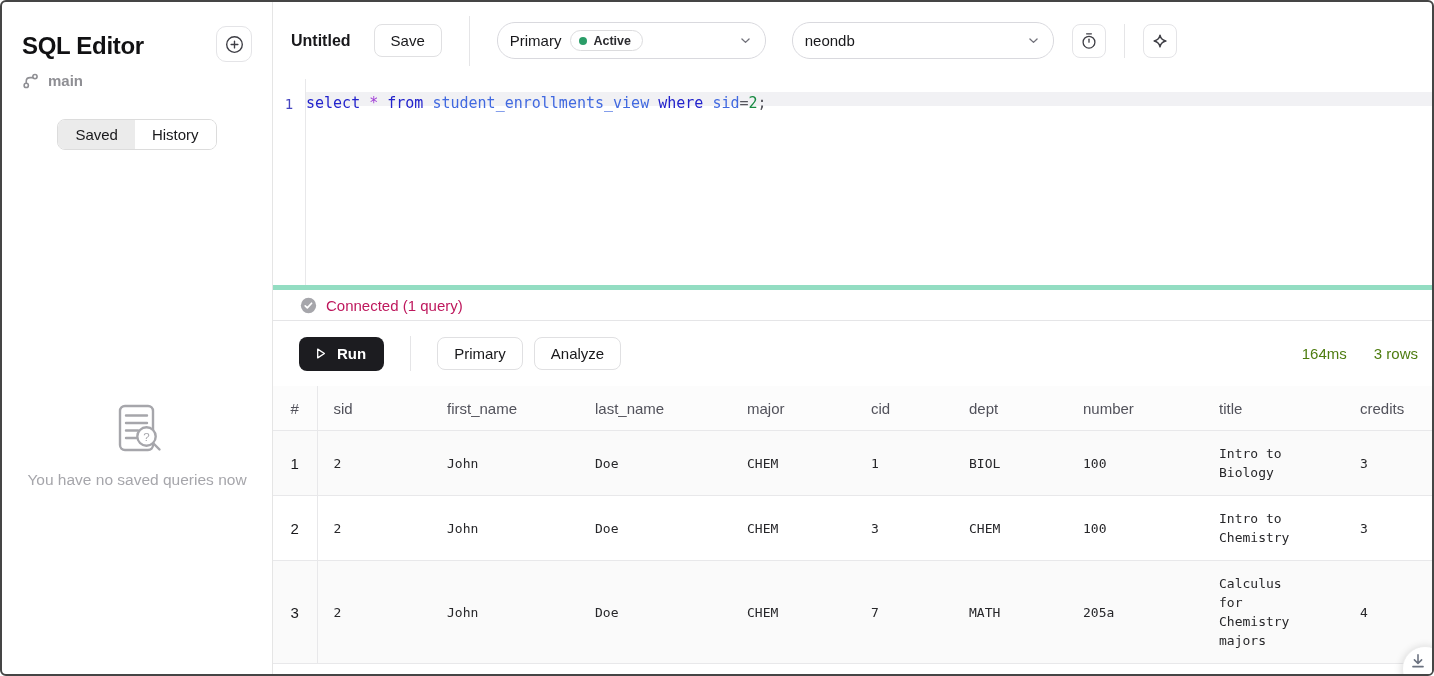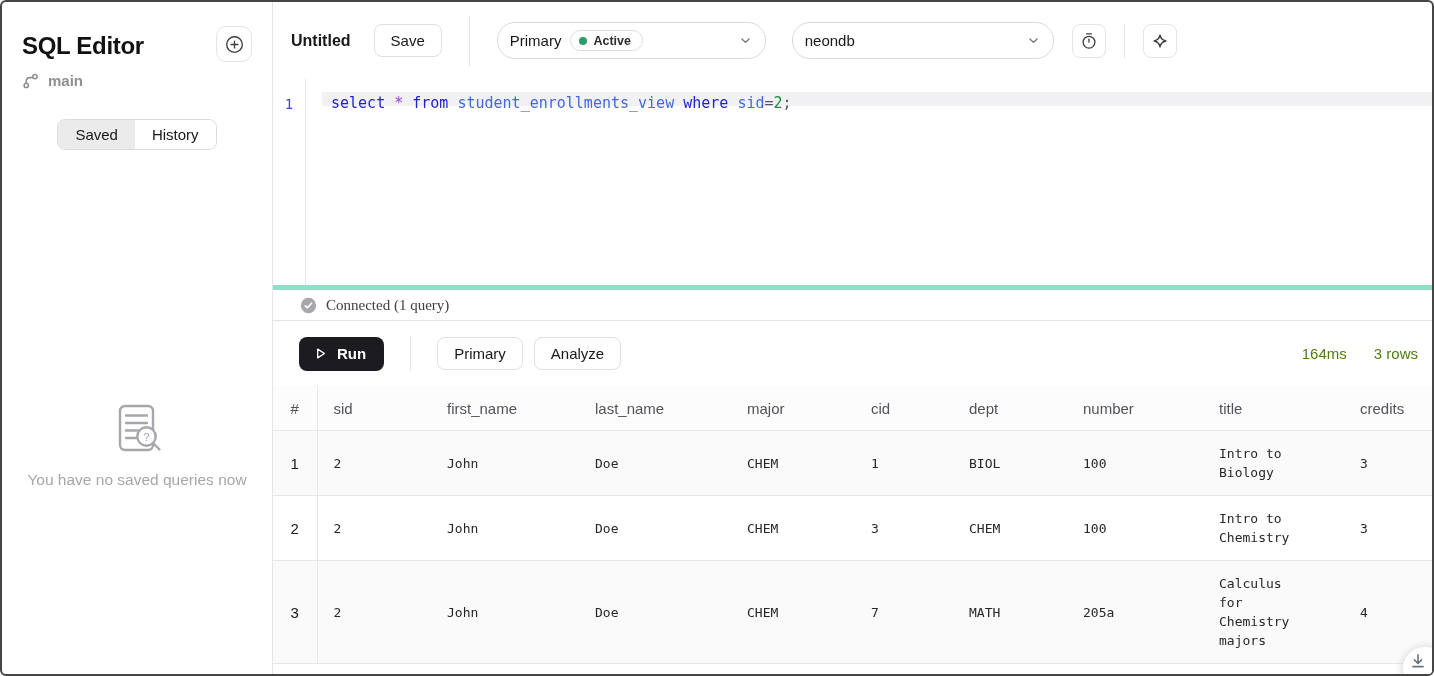--- a/index.html
+++ b/index.html
@@ -40,32 +40,32 @@
   .badge { display:inline-flex; align-items:center; gap:6px; border:1px solid #dcdcde; border-radius:999px; padding:2.5px 11px 2.5px 8px; margin-left:9px; }
   .badge-dot { width:8px; height:8px; border-radius:50%; background:var(--active-dot,#2a9d68); }
   .badge-text { font-size:12.5px; font-weight:700; color:#2d2d31; }
   .icon-btn { width:34px; height:34px; border:1px solid #e4e4e7; border-radius:8px; background:#fff; display:flex; align-items:center; justify-content:center; cursor:pointer; margin-left:10px; }
 
   
   .editor { height:206px; display:flex; font-family:"DejaVu Sans Mono", monospace; }
   .gutter { width:33px; border-right:1px solid #e8e8ea; display:flex; flex-direction:column; align-items:center; padding-top:1px; }
   .line-num { font-size:14px; color:var(--line-number,#4545c0); line-height:22px; padding-top:13px; }
   .code-col { flex:1; padding-top:13px; }
-  .code-line { height:14px; line-height:22px; background:#f1f1f4; padding-left:9px; font-size:15px; white-space:pre;margin-left:16px; }
+  .code-line { height:14px; line-height:22px; background:#f1f1f4; font-size:15px; white-space:pre; }
   .tok.kw { color:var(--keyword,#2222cc); }
   .tok.id { color:var(--identifier,#4169e0); }
   .tok.star { color:var(--star,#a13dd6); }
   .tok.num { color:var(--number,#188a42); }
   .tok.pl { color:var(--punct,#55555c); }
 
   .resize-handle { height:5px; background:var(--accent-teal,#93ddc2); cursor:row-resize; }
 
   
   .status-row { height:31px; display:flex; align-items:center; gap:9px; padding:0 0 0 27px; border-bottom:1px solid #e5e5e7; }
-  .status-text { font-size:15px; color:#404040;font-family:Liberation Serif, serif; }
+  .status-text { font-size:15px; color:#be185d; }
 
   
   .actions-row { height:65px; display:flex; align-items:center; padding:0 14px 0 26px; }
   .run-btn { display:flex; align-items:center; gap:9px; background:var(--run-button-bg,#1c1c20); color:#fff; border:none; border-radius:8px; font-family:inherit; font-size:15px; font-weight:600; padding:8.5px 18px 8.5px 14px; cursor:pointer; }
   .actions-divider { width:1px; height:35px; background:#e5e5e7; margin:0 26px; }
   .btn-row-gap { margin-left:11px; }
   .stats { margin-left:auto; display:flex; gap:27px; color:#4d7c0f; font-size:15px; }
 
   
   .results { flex:1; overflow:hidden; }

